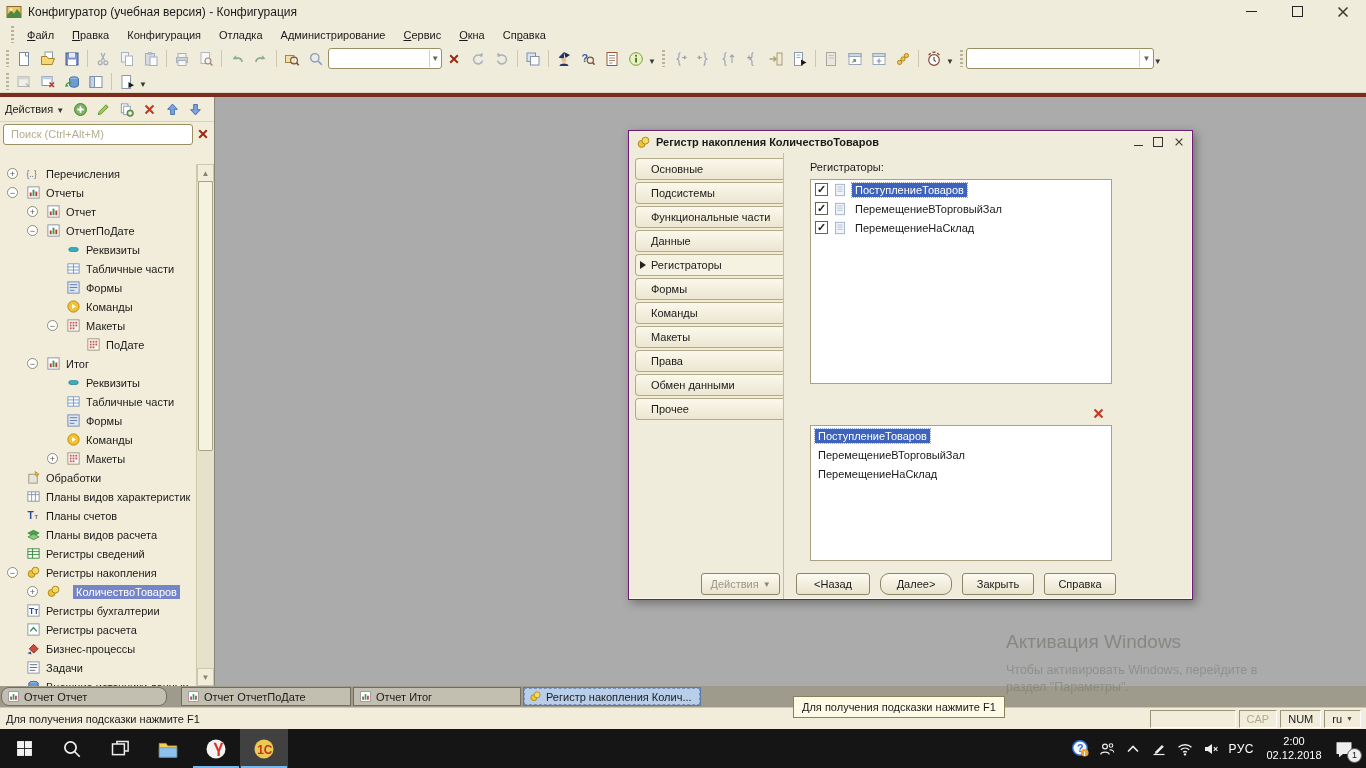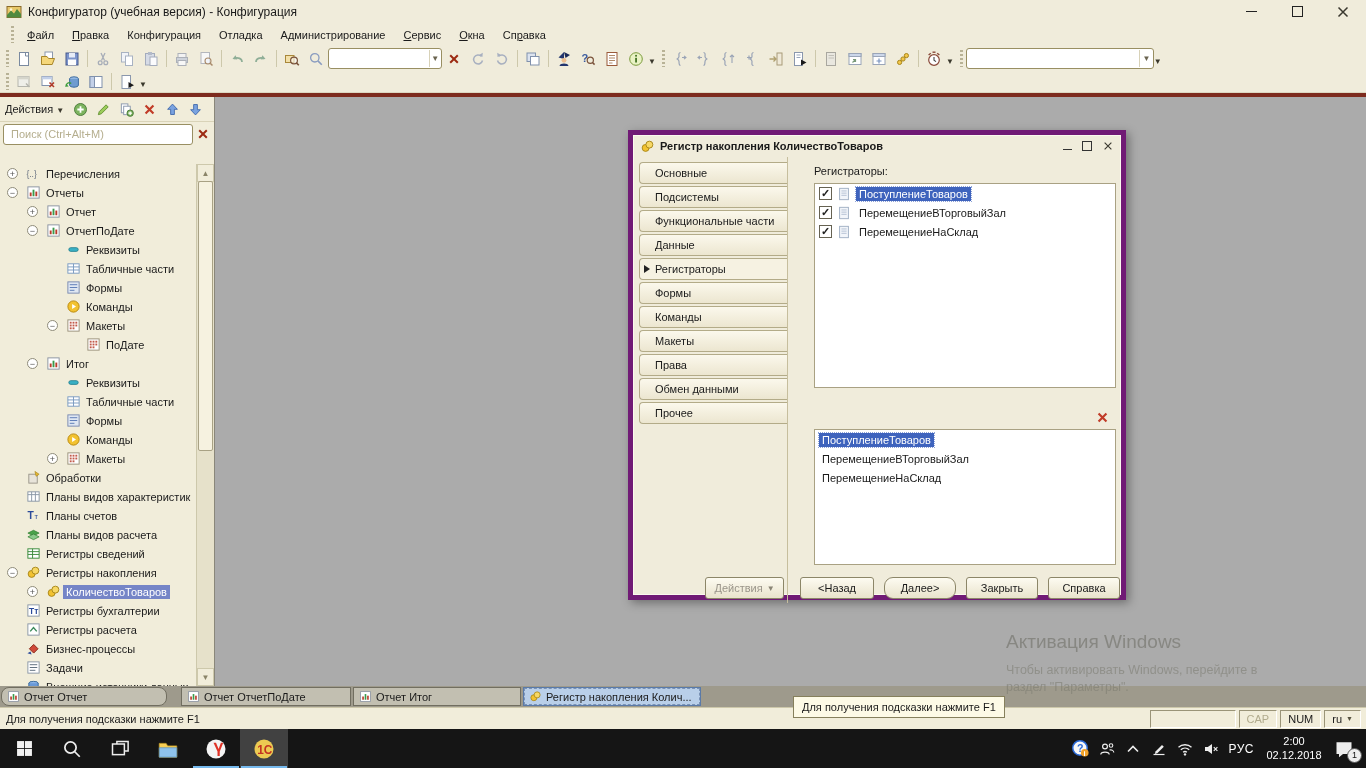--- a/index.html
+++ b/index.html
@@ -45,22 +45,22 @@
   .texp{position:absolute;width:11px;height:11px;border:1px solid #8f8c7a;border-radius:50%;background:#fff;
     font-size:9px;line-height:10px;text-align:center;color:#555;box-sizing:border-box}
   .tico{position:absolute;width:15px;height:15px}
   .tlabel{position:absolute;padding:1px 3px}
   .tlabel.sel{background:#7585c7;color:#fff}
   #vscroll{position:absolute;right:0;top:67px;bottom:0;width:17px;background:#e6e1ca;border-left:1px solid #cdc8ab}
   .sarr{height:16px;display:flex;align-items:center;justify-content:center;color:#8a8468;font-size:8px;background:#f1edda;border:1px solid #cdc8ab}
   #sthumb{position:absolute;left:1px;right:1px;top:17px;height:268px;background:#f6f2e0;border:1px solid #a8a184;border-radius:2px}
   .sarr.dn{position:absolute;bottom:0;left:0;right:0}
   
-  #dialog{position:absolute;left:628px;top:130px;width:498px;height:470px;background:#f0ecdb;
-    border:5px solid #701a75;box-shadow:inset 0 0 0 1px #fbf9ee,3px 3px 9px rgba(0,0,0,.35);box-sizing:border-box}
+  #dialog{position:absolute;left:628px;top:130px;width:565px;height:470px;background:#f0ecdb;
+    border:1px solid #701a75;box-shadow:inset 0 0 0 1px #fbf9ee,3px 3px 9px rgba(0,0,0,.35);box-sizing:border-box}
   .dlg-title{height:22px;display:flex;align-items:center;gap:5px;padding:0 7px;font-weight:bold}
   .dlg-title .sp{flex:1}
   .dlg-wb{display:flex;gap:10px;align-items:center}
   .dlg-wb .min{width:9px;height:1px;background:#333;margin-top:6px}
   .dlg-wb .max{width:8px;height:8px;border:1px solid #333}
   .dlg-body{position:relative;height:446px}
   #tabstrip{position:absolute;left:6px;top:5px;width:148px}
   .dtab{height:20px;margin-bottom:2px;display:flex;align-items:center;padding-left:15px;position:relative;
     border:1px solid #b3ab88;border-right:none;border-radius:4px 0 0 4px;background:linear-gradient(#fbf8ec,#ece6d0)}
   .dtab.active{background:#f6f2e2;font-weight:normal}
@@ -729,21 +729,21 @@
           <span class="tlabel" style="left: 43px;">Регистры накопления</span>
         </div>
         <div class="trow">
           <span class="texp" style="left: 27px;">+</span>
           <span class="tico" style="left: 46px;">
             <svg width="15" height="15" viewBox="0 0 16 16">
               <circle cx="6" cy="9.5" r="3.7" fill="#f2c230" stroke="#a8861a"></circle>
               <circle cx="10" cy="6" r="3.7" fill="#f7d865" stroke="#a8861a"></circle>
             </svg>
           </span>
-          <span class="tlabel sel" style="left: 63px;">КоличествоТоваров</span>
+          <span class="tlabel sel" style="left: 73px;">КоличествоТоваров</span>
         </div>
         <div class="trow">
           <span class="tico" style="left: 26px;">
             <svg width="15" height="15" viewBox="0 0 16 16">
               <rect x="2" y="2" width="12" height="12" fill="#fff" stroke="#8a96a5"></rect>
               <text x="3.2" y="11.8" font-size="9" font-weight="bold" fill="#2a4a9a">Тт</text>
             </svg>
           </span>
           <span class="tlabel" style="left: 43px;">Регистры бухгалтерии</span>
         </div>

